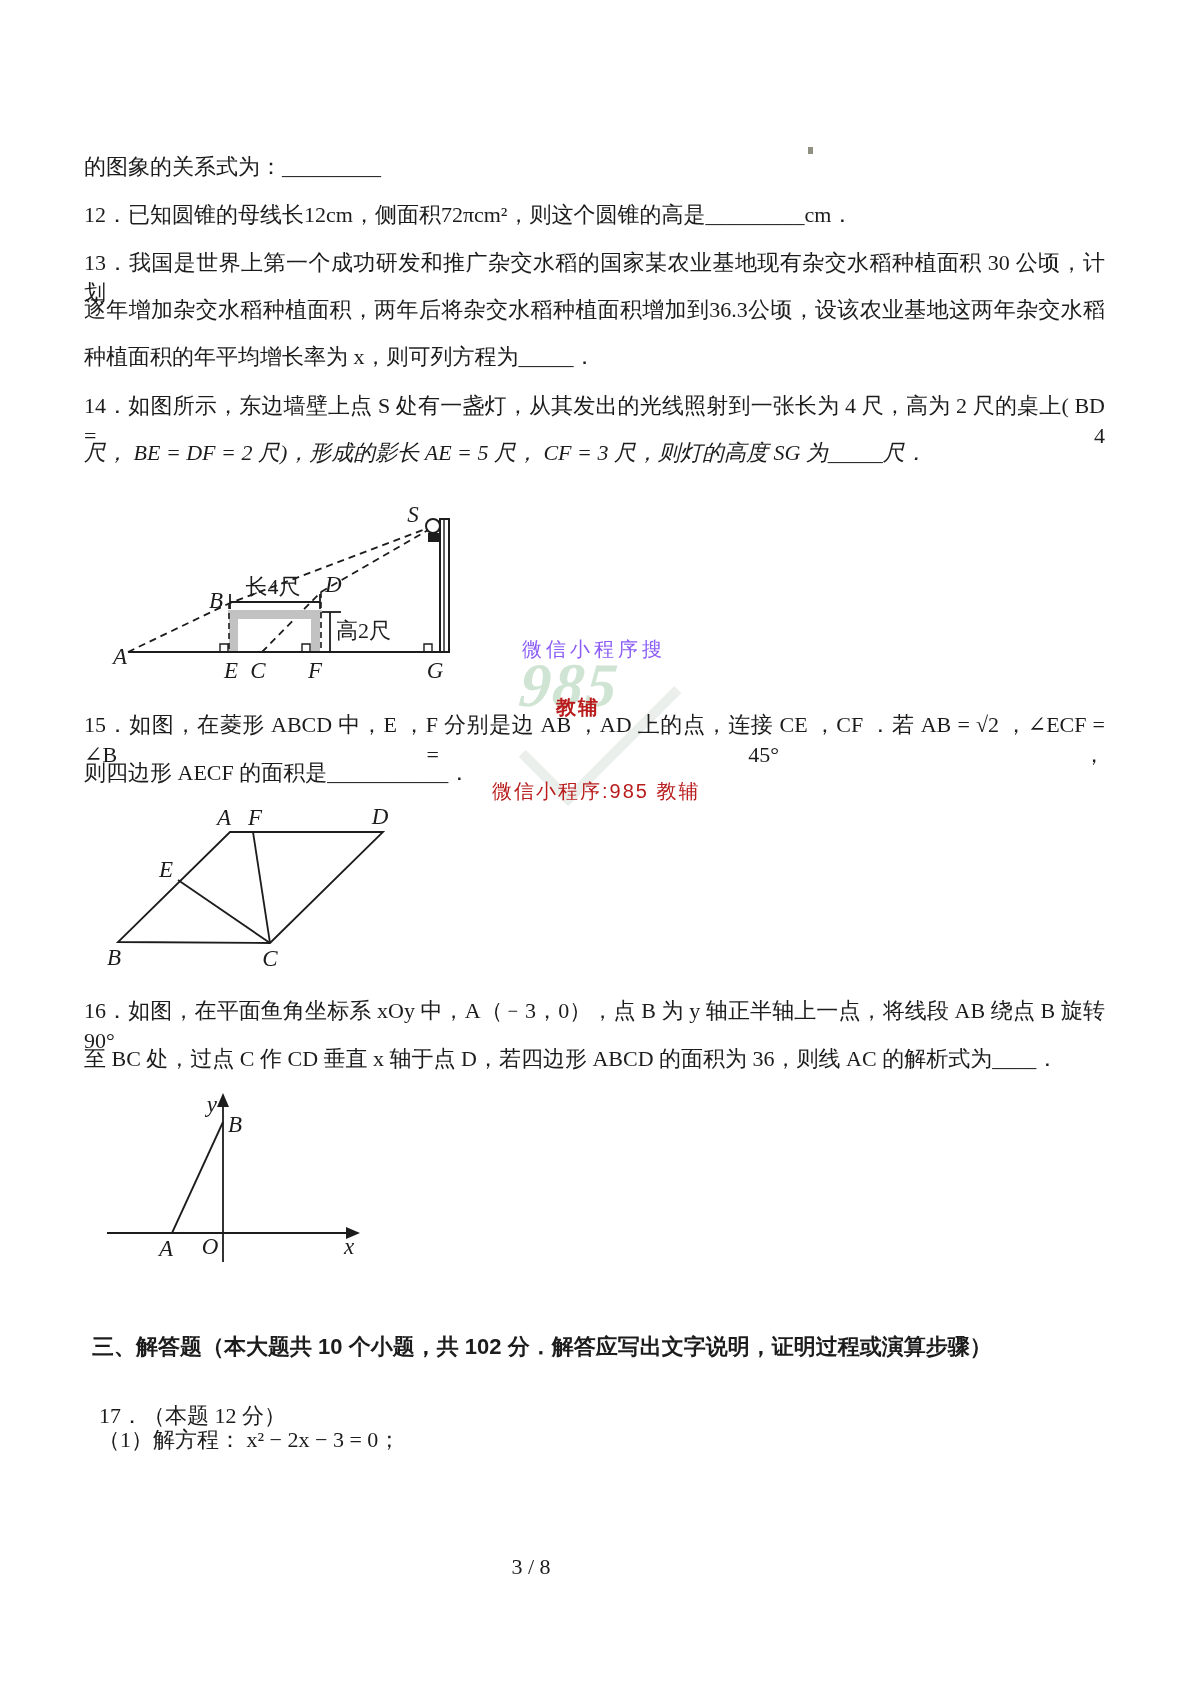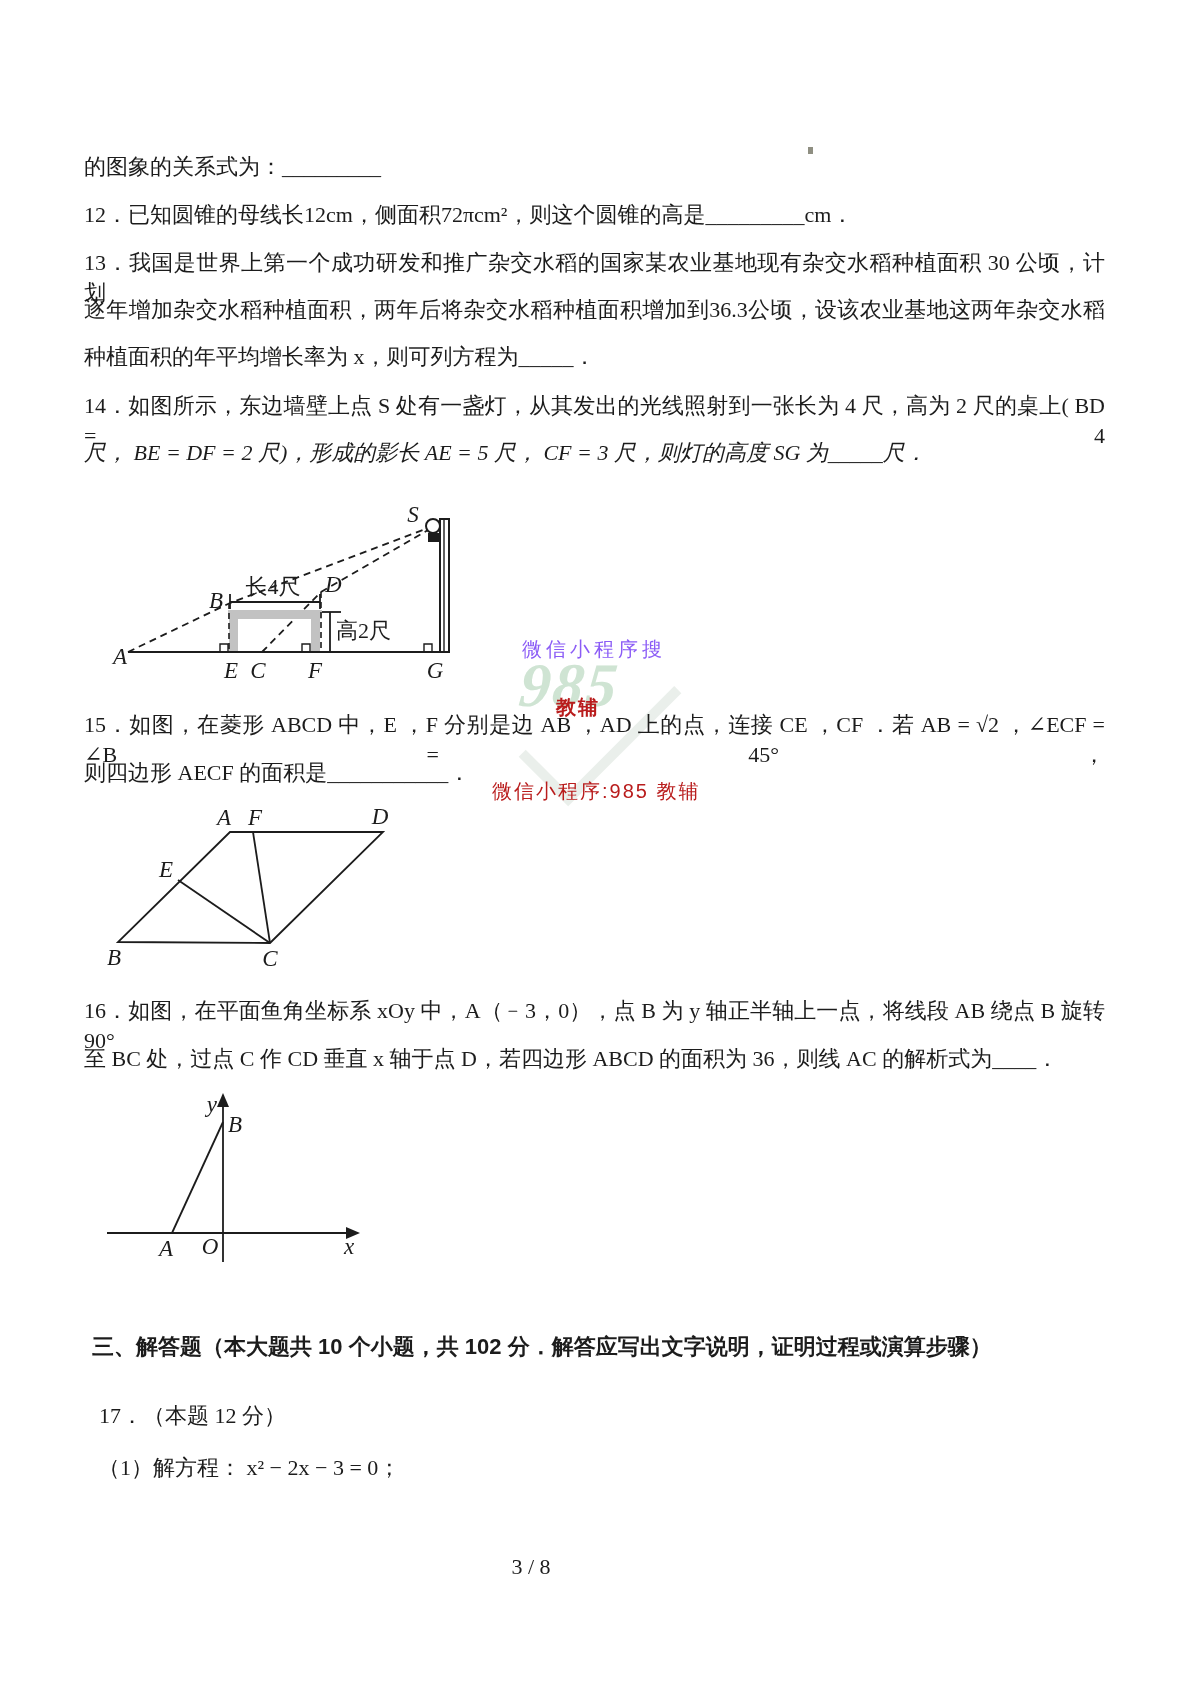--- a/index.html
+++ b/index.html
@@ -92,21 +92,21 @@
   <div class="line full" style="left:84px;top:295px;">逐年增加杂交水稻种植面积，两年后将杂交水稻种植面积增加到36.3公顷，设该农业基地这两年杂交水稻</div>
   <div class="line" style="left:72px;top:342px;margin-left:12px;">种植面积的年平均增长率为 x，则可列方程为_____．</div>
   <div class="line full" style="left:84px;top:391px;">14．如图所示，东边墙壁上点  S 处有一盏灯，从其发出的光线照射到一张长为 4 尺，高为 2 尺的桌上( BD = 4</div>
   <div class="line" style="left:84px;top:438px;font-style:italic;">尺， BE = DF = 2 尺)，形成的影长 AE = 5 尺， CF = 3 尺，则灯的高度 SG 为_____尺．</div>
   <div class="line full" style="left:84px;top:710px;">15．如图，在菱形 ABCD 中，E ，F 分别是边 AB ，AD 上的点，连接 CE ，CF ．若 AB = √2 ，∠ECF = ∠B = 45°，</div>
   <div class="line" style="left:84px;top:758px;">则四边形 AECF 的面积是___________．</div>
   <div class="line full" style="left:84px;top:996px;">16．如图，在平面鱼角坐标系 xOy 中，A（﹣3，0），点 B 为 y 轴正半轴上一点，将线段 AB 绕点 B 旋转 90°</div>
   <div class="line" style="left:84px;top:1044px;">至 BC 处，过点 C 作 CD 垂直 x 轴于点 D，若四边形 ABCD 的面积为 36，则线 AC 的解析式为____．</div>
   <div class="line section-header" style="left:92px;top:1332px;">三、解答题（本大题共 10 个小题，共 102 分．解答应写出文字说明，证明过程或演算步骤）</div>
   <div class="line" style="left:99px;top:1378px;margin-top:23px;">17．（本题 12 分）</div>
-  <div class="line" style="left:98px;top:1425px;margin-top:28px;">（1）解方程： x² − 2x − 3 = 0；</div>
+  <div class="line" style="left:98px;top:1425px;">（1）解方程： x² − 2x − 3 = 0；</div>
   <div class="footer" style="top:1554px;">3 / 8</div>
 
   <svg style="left:95px;top:472px;" width="380" height="212" viewBox="0 0 380 212">
 
     <polyline points="33,180 135,131 333,56" fill="none" stroke="#1c1c1c" stroke-width="1.8" stroke-dasharray="7 5"></polyline>
     <polyline points="167,180 226,120 333,58" fill="none" stroke="#1c1c1c" stroke-width="1.8" stroke-dasharray="7 5"></polyline>
 
     <rect x="133" y="138" width="94" height="9" fill="#c2c2c2"></rect>
     <rect x="134" y="147" width="9" height="33" fill="#c2c2c2"></rect>
     <rect x="216" y="147" width="9" height="33" fill="#c2c2c2"></rect>

